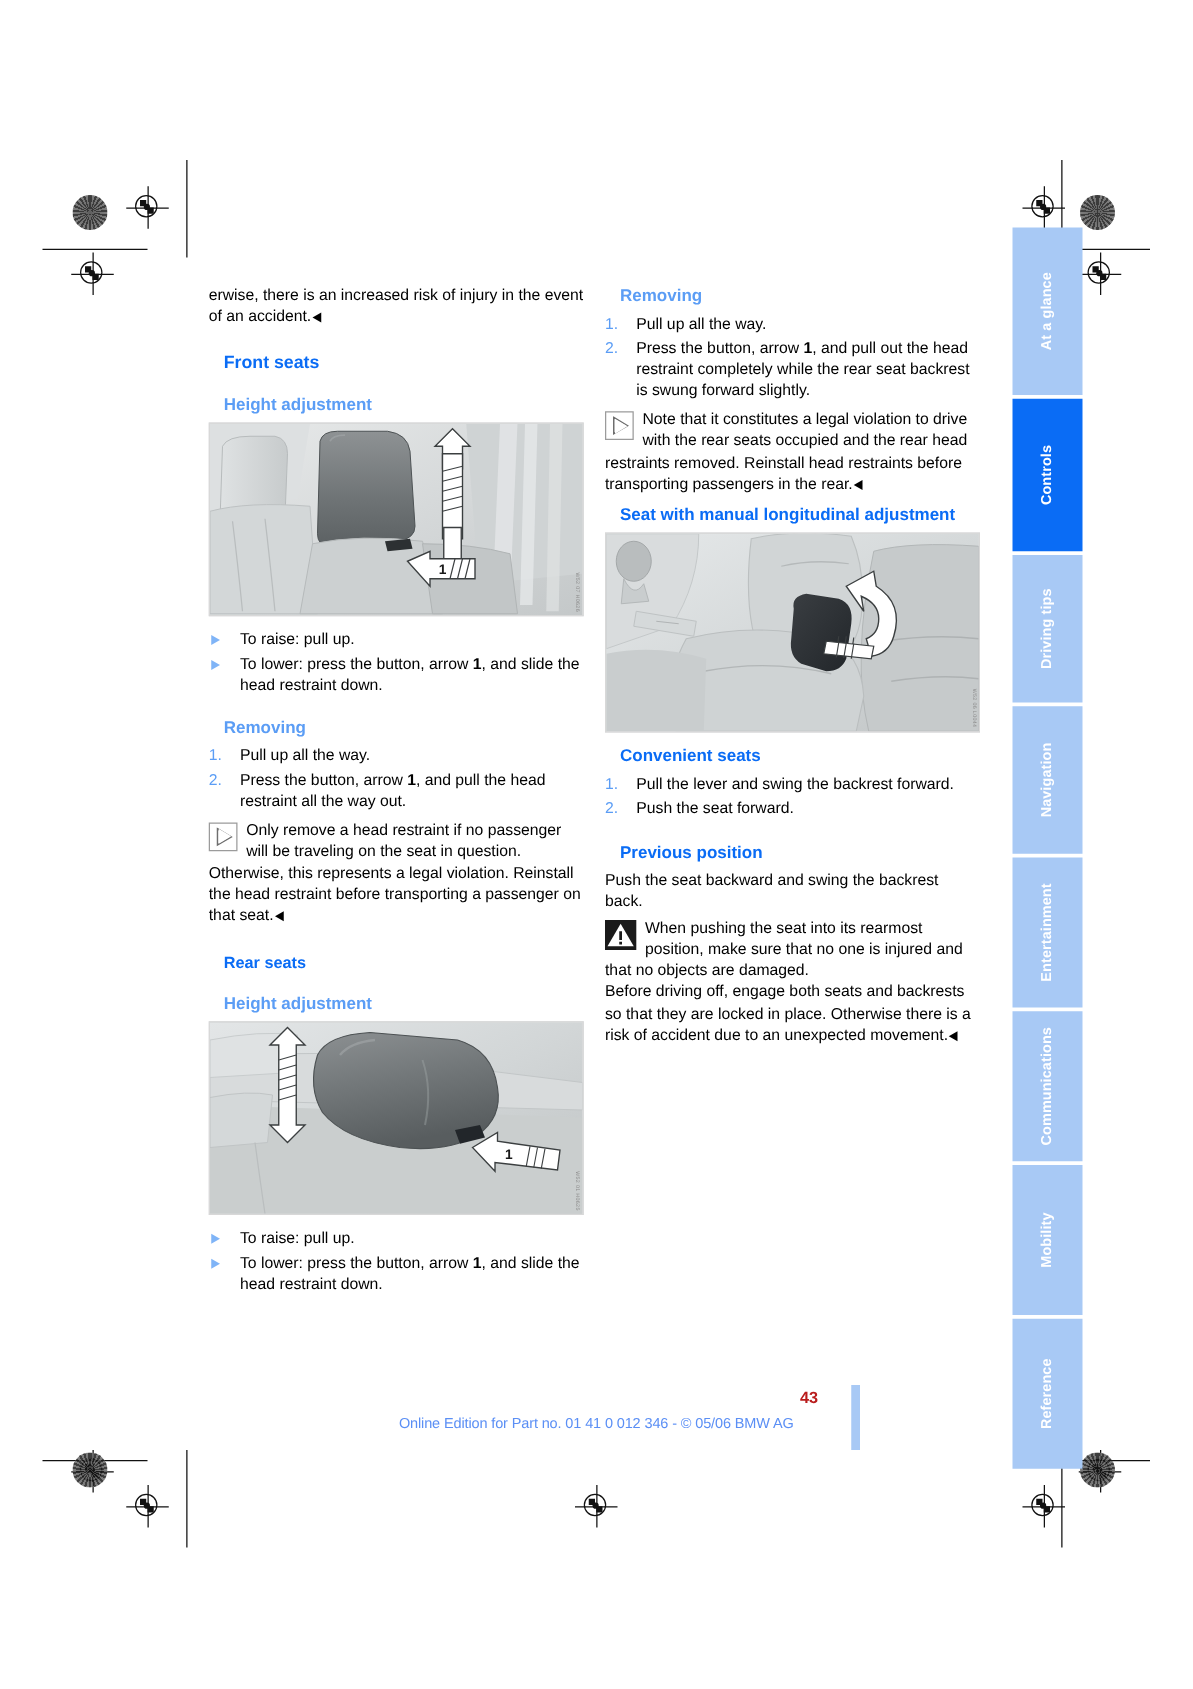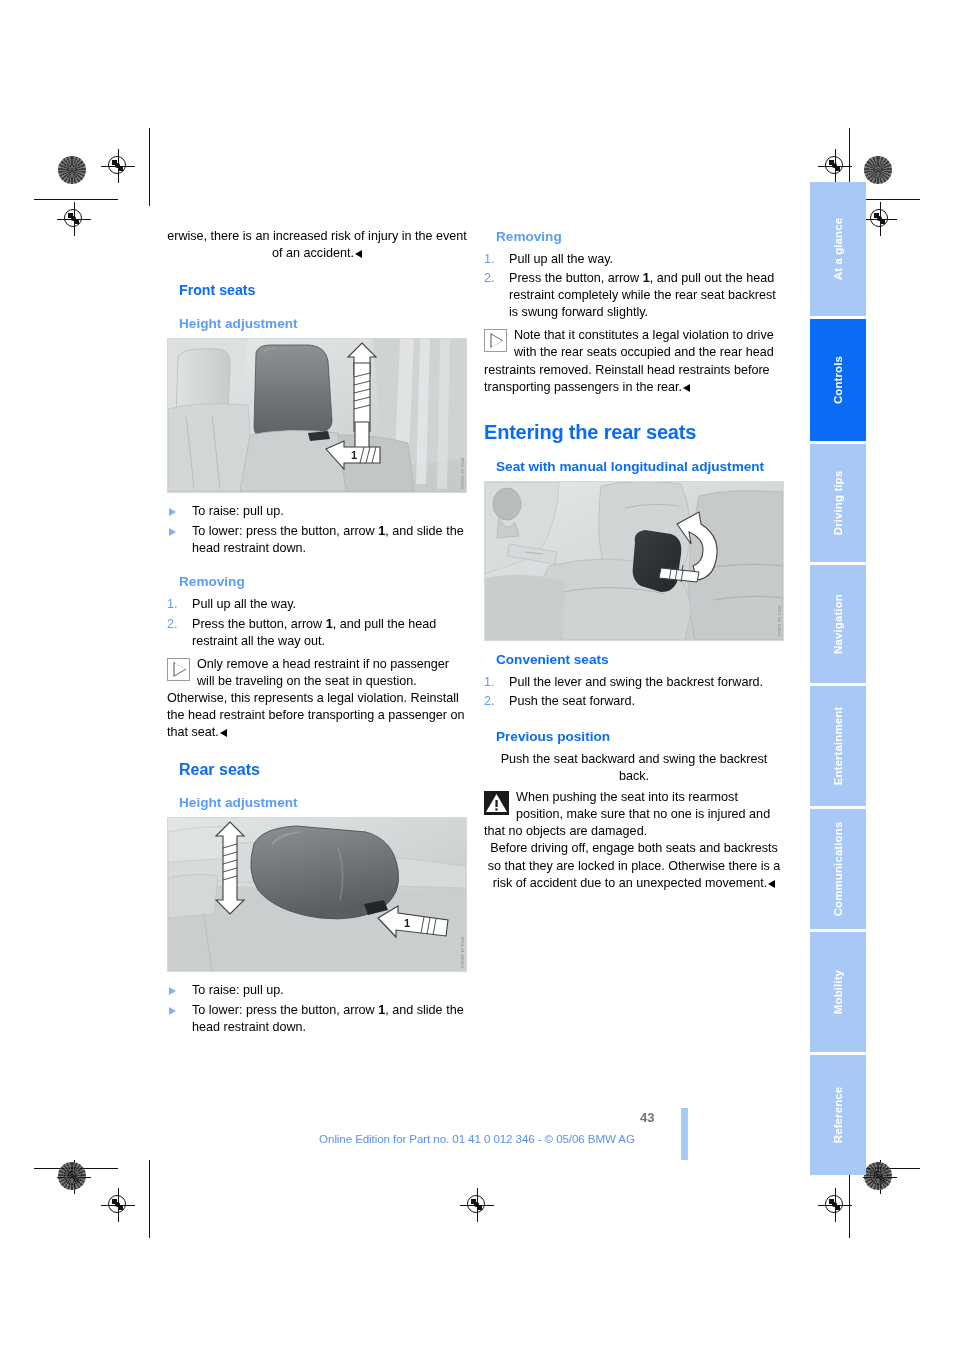--- a/index.html
+++ b/index.html
@@ -86,21 +86,21 @@
     line-height: 17.1px;
     color: #000;
   }
   #col-left  { left: 167px; top: 228px; }
   #col-right { left: 484px; top: 228px; }
 
   p { margin: 0 0 0 0; }
 
   .p-body {
     margin-bottom: 7px;
-    text-align: center;
+    text-align: left;
   }
 
   h1.section {
     font-size: 20px;
     line-height: 24px;
     font-weight: bold;
     color: #0a6cf5;
     margin: 24px 0 14px 0;
     letter-spacing: -0.2px;
   }
@@ -255,21 +255,21 @@
     letter-spacing: .1px;
   }
 
   
   .pagenum {
     position: absolute;
     left: 640px;
     top: 1110px;
     font-size: 13px;
     font-weight: bold;
-    color: #737373;
+    color: #b91c1c;
   }
   .footbar {
     position: absolute;
     left: 681px;
     top: 1108px;
     width: 7px;
     height: 52px;
     background: #a8c9f5;
   }
   .footer-text {
@@ -463,21 +463,21 @@
 
     <div class="note">
       <span class="noteicon">
         <svg width="21" height="21" viewBox="0 0 21 21">
             <polygon points="6,4 17,10.5 6,17" fill="#ffffff" stroke="#6e6e6e" stroke-width="1.2"></polygon>
           </svg>
       </span>
       <span class="notetext"><span>Only remove a head restraint if no passenger will be traveling on the seat in question. Otherwise, this represents a legal violation. Reinstall the head restraint before transporting a passenger on that seat.</span><span class="endmark"></span></span>
     </div>
 
-    <h2 class="sub" style="font-size:16px; margin-top:20px;">Rear seats</h2>
+    <h2 class="sub" style="font-size:13px; margin-top:20px;">Rear seats</h2>
 
     <h2 class="sub light">Height adjustment</h2>
 
     <div class="figure" style="height:155px;">
       <svg width="298" height="153" viewBox="0 0 298 153" preserveAspectRatio="none">
         <defs>
           <linearGradient id="bgB" x1="0" y1="0" x2="1" y2="1">
             <stop offset="0" stop-color="#e3e6e7"></stop>
             <stop offset="0.5" stop-color="#d2d6d7"></stop>
             <stop offset="1" stop-color="#bfc3c4"></stop>
@@ -544,21 +544,20 @@
 
     <div class="note">
       <span class="noteicon">
         <svg width="21" height="21" viewBox="0 0 21 21">
             <polygon points="6,4 17,10.5 6,17" fill="#ffffff" stroke="#6e6e6e" stroke-width="1.2"></polygon>
           </svg>
       </span>
       <span class="notetext"><span>Note that it constitutes a legal violation to drive with the rear seats occupied and the rear head restraints removed. Reinstall head restraints before transporting passengers in the rear.</span><span class="endmark"></span></span>
     </div>
 
-    <h1 class="section">Entering the rear seats</h1>
 
     <h2 class="sub" style="margin-top:0;">Seat with manual longitudinal adjustment</h2>
 
     <div class="figure" style="height:160px;">
       <svg width="298" height="158" viewBox="0 0 298 158" preserveAspectRatio="none">
         <defs>
           <linearGradient id="bgC" x1="0" y1="0" x2="1" y2="1">
             <stop offset="0" stop-color="#e6e9ea"></stop>
             <stop offset="0.55" stop-color="#d3d7d8"></stop>
             <stop offset="1" stop-color="#c0c4c5"></stop>

